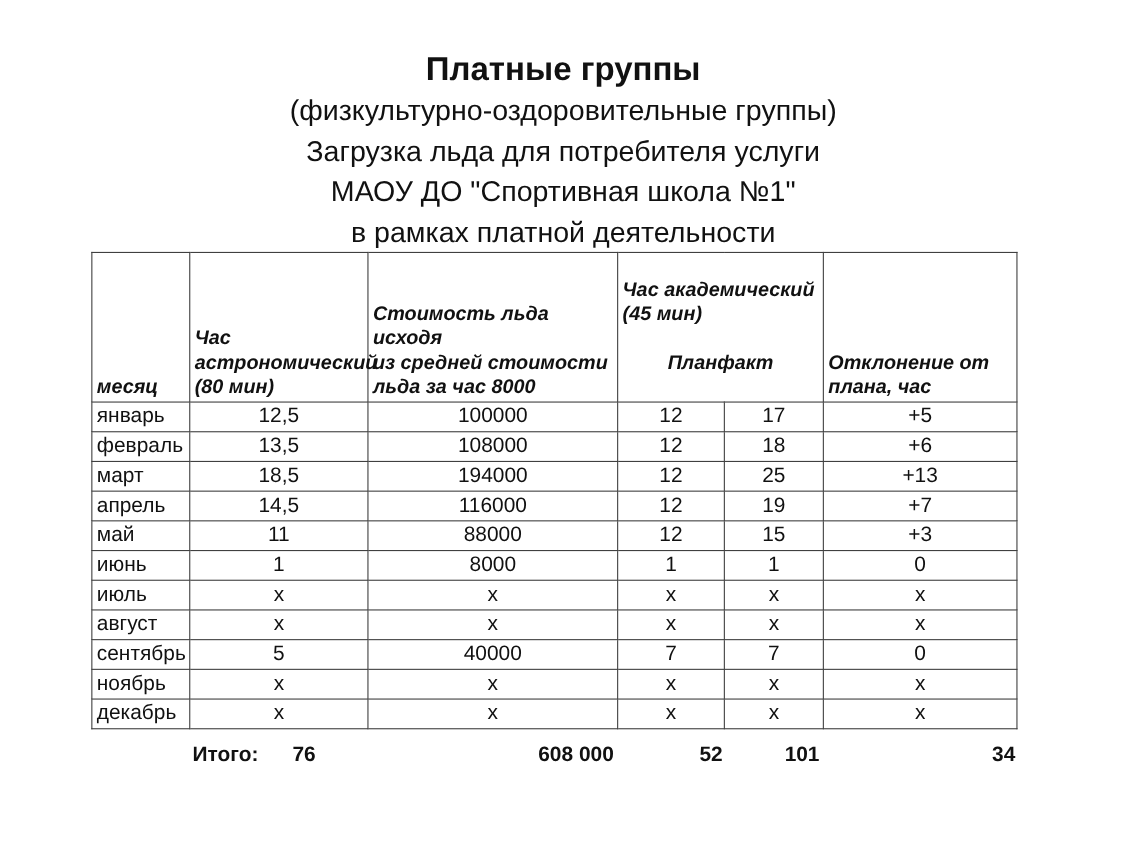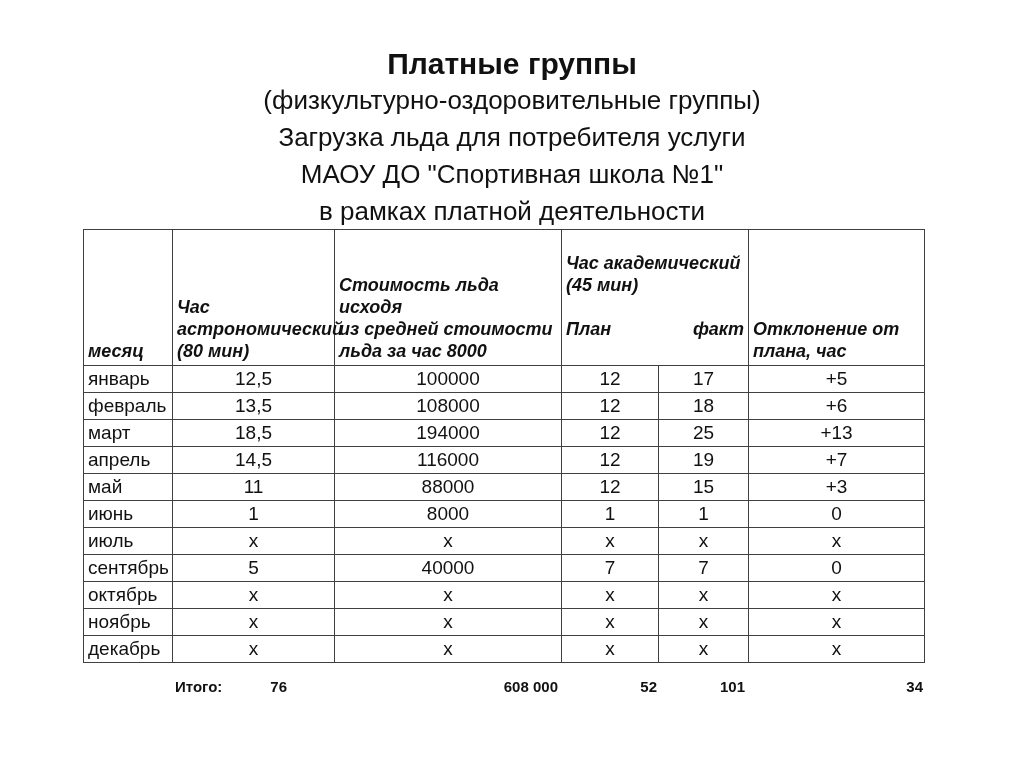--- a/index.html
+++ b/index.html
@@ -56,30 +56,30 @@
   }
   .data-table tbody tr { height: 27px; }
   .data-table tbody td {
     line-height: 26px;
     white-space: nowrap;
   }
   .cell-num { text-align: center; }
   .cell-month { text-align: left; }
   .plan-fact-line {
     display: flex;
-    justify-content: space-between;
+    justify-content: center;
     line-height: 22px;
   }
 
   
   .totals-item {
     position: absolute;
     top: 674px;
     height: 26px; line-height: 26px;
-    font-size: 15px;
+    font-size: 19px;
     font-weight: bold;
     text-align: right;
     white-space: nowrap;
   }
   .totals-label { left: 175px; text-align: left; }
   .totals-astro { right: 737px; }
   .totals-cost  { right: 466px; }
   .totals-plan  { right: 367px; }
   .totals-fact  { right: 279px; }
   .totals-dev   { right: 101px; }
@@ -184,38 +184,38 @@
 
     <tr>
       <td class="cell-month">июль</td>
       <td class="cell-num">х</td>
       <td class="cell-num">х</td>
       <td class="cell-num">х</td>
       <td class="cell-num">х</td>
       <td class="cell-num">х</td>
     </tr>
 
+    <tr>
+      <td class="cell-month">август</td>
+      <td class="cell-num">х</td>
+      <td class="cell-num">х</td>
+      <td class="cell-num">х</td>
+      <td class="cell-num">х</td>
+      <td class="cell-num">х</td>
+    </tr>
 
     <tr>
       <td class="cell-month">сентябрь</td>
       <td class="cell-num">5</td>
       <td class="cell-num">40000</td>
       <td class="cell-num">7</td>
       <td class="cell-num">7</td>
       <td class="cell-num">0</td>
     </tr>
 
-    <tr>
-      <td class="cell-month">октябрь</td>
-      <td class="cell-num">х</td>
-      <td class="cell-num">х</td>
-      <td class="cell-num">х</td>
-      <td class="cell-num">х</td>
-      <td class="cell-num">х</td>
-    </tr>
 
     <tr>
       <td class="cell-month">ноябрь</td>
       <td class="cell-num">х</td>
       <td class="cell-num">х</td>
       <td class="cell-num">х</td>
       <td class="cell-num">х</td>
       <td class="cell-num">х</td>
     </tr>
 

